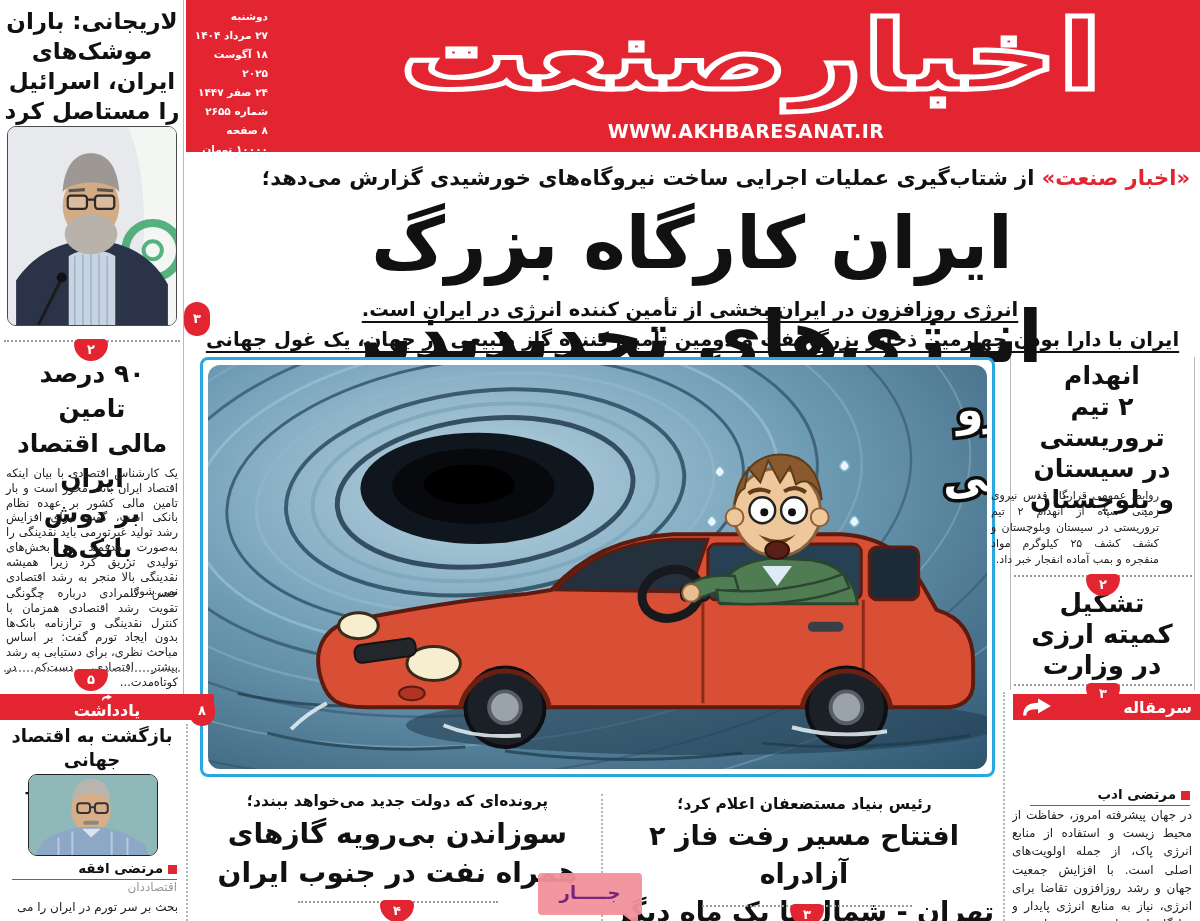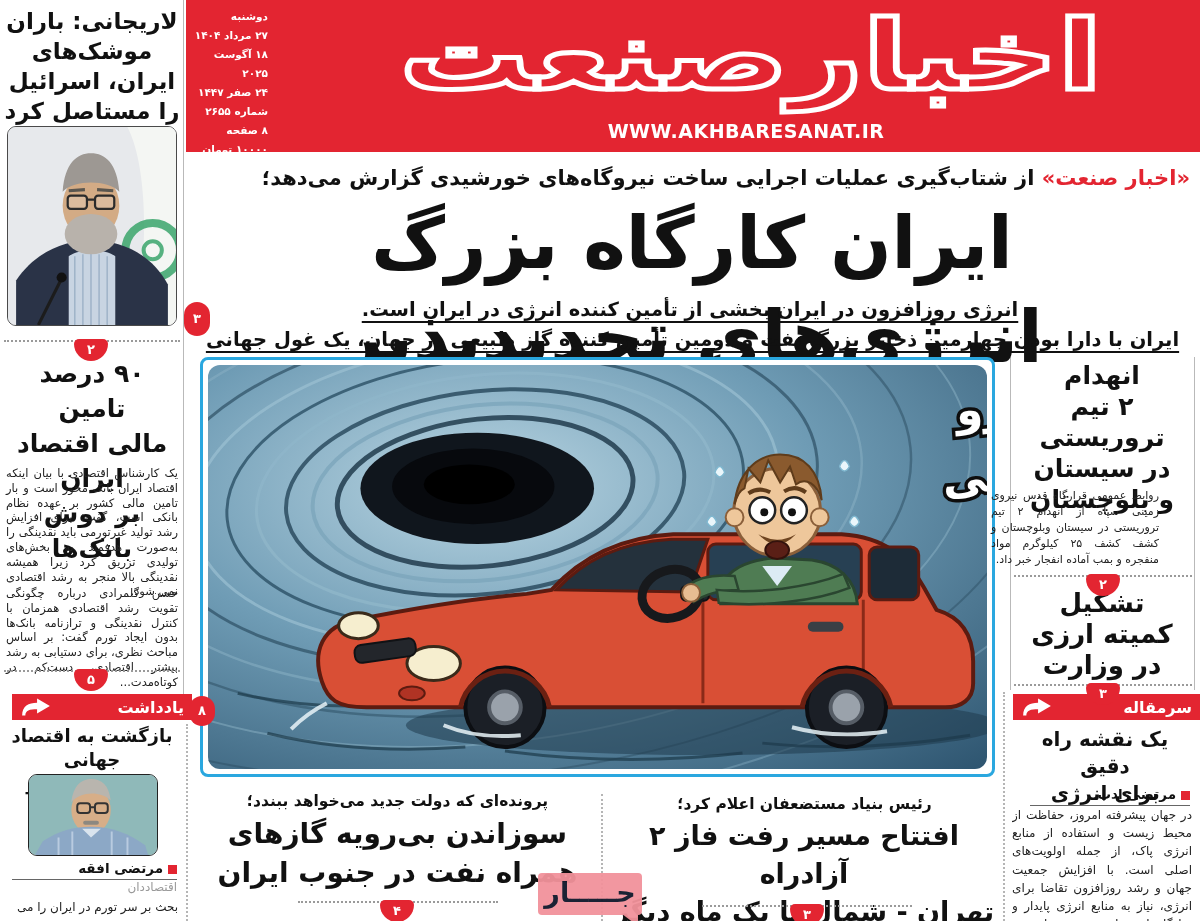--- a/index.html
+++ b/index.html
@@ -32,21 +32,21 @@
   .underlined { text-decoration:underline; text-underline-offset:5px; text-decoration-thickness:1.5px; }
 
   .photo-frame { position:absolute; border:1.5px solid #4a4a4a; border-radius:9px; overflow:hidden; background:#dfe3e8; }
   .byline { position:absolute; border-bottom:1.2px solid #666; padding-bottom:3px; font-size:13.5px; font-weight:bold; color:#111; direction:rtl; text-align:right; }
   .byline .sq { display:inline-block; width:9px; height:9px; background:#e32531; margin-left:5px; vertical-align:middle; }
   .gray-role { position:absolute; color:#9a9a9a; font-size:12px; direction:rtl; text-align:right; }
 
   .cartoon-frame { position:absolute; left:200px; top:357px; width:795px; height:420px; border:3.5px solid #2aa7df; border-radius:8px; background:#fff; padding:5px; }
   .cartoon-frame svg { width:100%; height:100%; border-radius:12px; display:block; }
 
-  .watermark { position:absolute; left:538px; top:873px; width:104px; height:42px; background:#f2929b; border-radius:4px; color:#0f172a; font-weight:bold; font-size:27px; text-align:center; line-height:40px; z-index:7; opacity:.95; direction:rtl; }
+  .watermark { position:absolute; left:538px; top:873px; width:104px; height:42px; background:#f2929b; border-radius:4px; color:#701a75; font-weight:bold; font-size:18px; text-align:center; line-height:40px; z-index:7; opacity:.95; direction:rtl; }
   .wm-tail { position:absolute; right:4px; bottom:-11px; width:0; height:0; border-left:16px solid transparent; border-top:12px solid #f2929b; }
 </style>
 </head>
 <body>
 
 <div class="page">
 
   <div class="abs masthead">
     <div class="mh-info">
       <div>دوشنبه</div>
@@ -219,28 +219,24 @@
   </div>
   <div class="dotline" style="left:1014px;top:684px;width:178px;"></div>
   <div class="badge" style="left:1086px;top:683px;">۳</div>
 
   <div class="section-bar" style="left:1013px;top:694px;width:187px;gap:48px;">
     <svg width="32" height="20" viewBox="0 0 30 18">
         <path d="M2,17 C2,8 8,5 16,5 L16,1 L28,8 L16,15 L16,11 C9,11 5,12 5,17 Z" fill="#fff"></path>
       </svg>
     <span class="lbl">سرمقاله</span>
   </div>
-  <div class="abs hl" style="left:1016px;top:726px;width:178px;font-size:20px;line-height:27px;">
-    <div>یک نقشه راه دقیق</div>
-    <div>برای انرژی</div>
-  </div>
   <div class="byline" style="left:1030px;top:786px;width:160px;"><span class="sq"></span><span>مرتضی ادب</span></div>
   <div class="abs body-txt" style="left:1012px;top:806px;width:180px;font-size:12px;line-height:18.2px;height:115px;overflow:hidden;">در جهان پیشرفته امروز، حفاظت از محیط زیست و استفاده از منابع انرژی پاک، از جمله اولویت‌های اصلی است. با افزایش جمعیت جهان و رشد روزافزون تقاضا برای انرژی، نیاز به منابع انرژی پایدار و سازگار با محیط زیست بیش از پیش احساس می‌شود. در این راستا، نیروگاه‌های تجدیدپذیر به عنوان یک گزینه کارآمد و پاک مطرح شده‌اند. این</div>
 
-  <div class="section-bar" style="left:12px;top:694px;width:180px;">
+  <div class="section-bar" style="left:0;top:694px;width:214px;flex-direction:column;">
     <svg width="32" height="20" viewBox="0 0 30 18">
         <path d="M2,17 C2,8 8,5 16,5 L16,1 L28,8 L16,15 L16,11 C9,11 5,12 5,17 Z" fill="#fff"></path>
       </svg>
     <span class="lbl">یادداشت</span>
   </div>
   <div class="abs hl" style="left:2px;top:724px;width:180px;font-size:18px;line-height:24px;">
     <div>بازگشت به اقتصاد جهانی</div>
     <div>و اصلاحات رمز کاهش تورم</div>
   </div>
   <div class="photo-frame" style="left:28px;top:774px;width:130px;height:82px;border-color:#222;">

